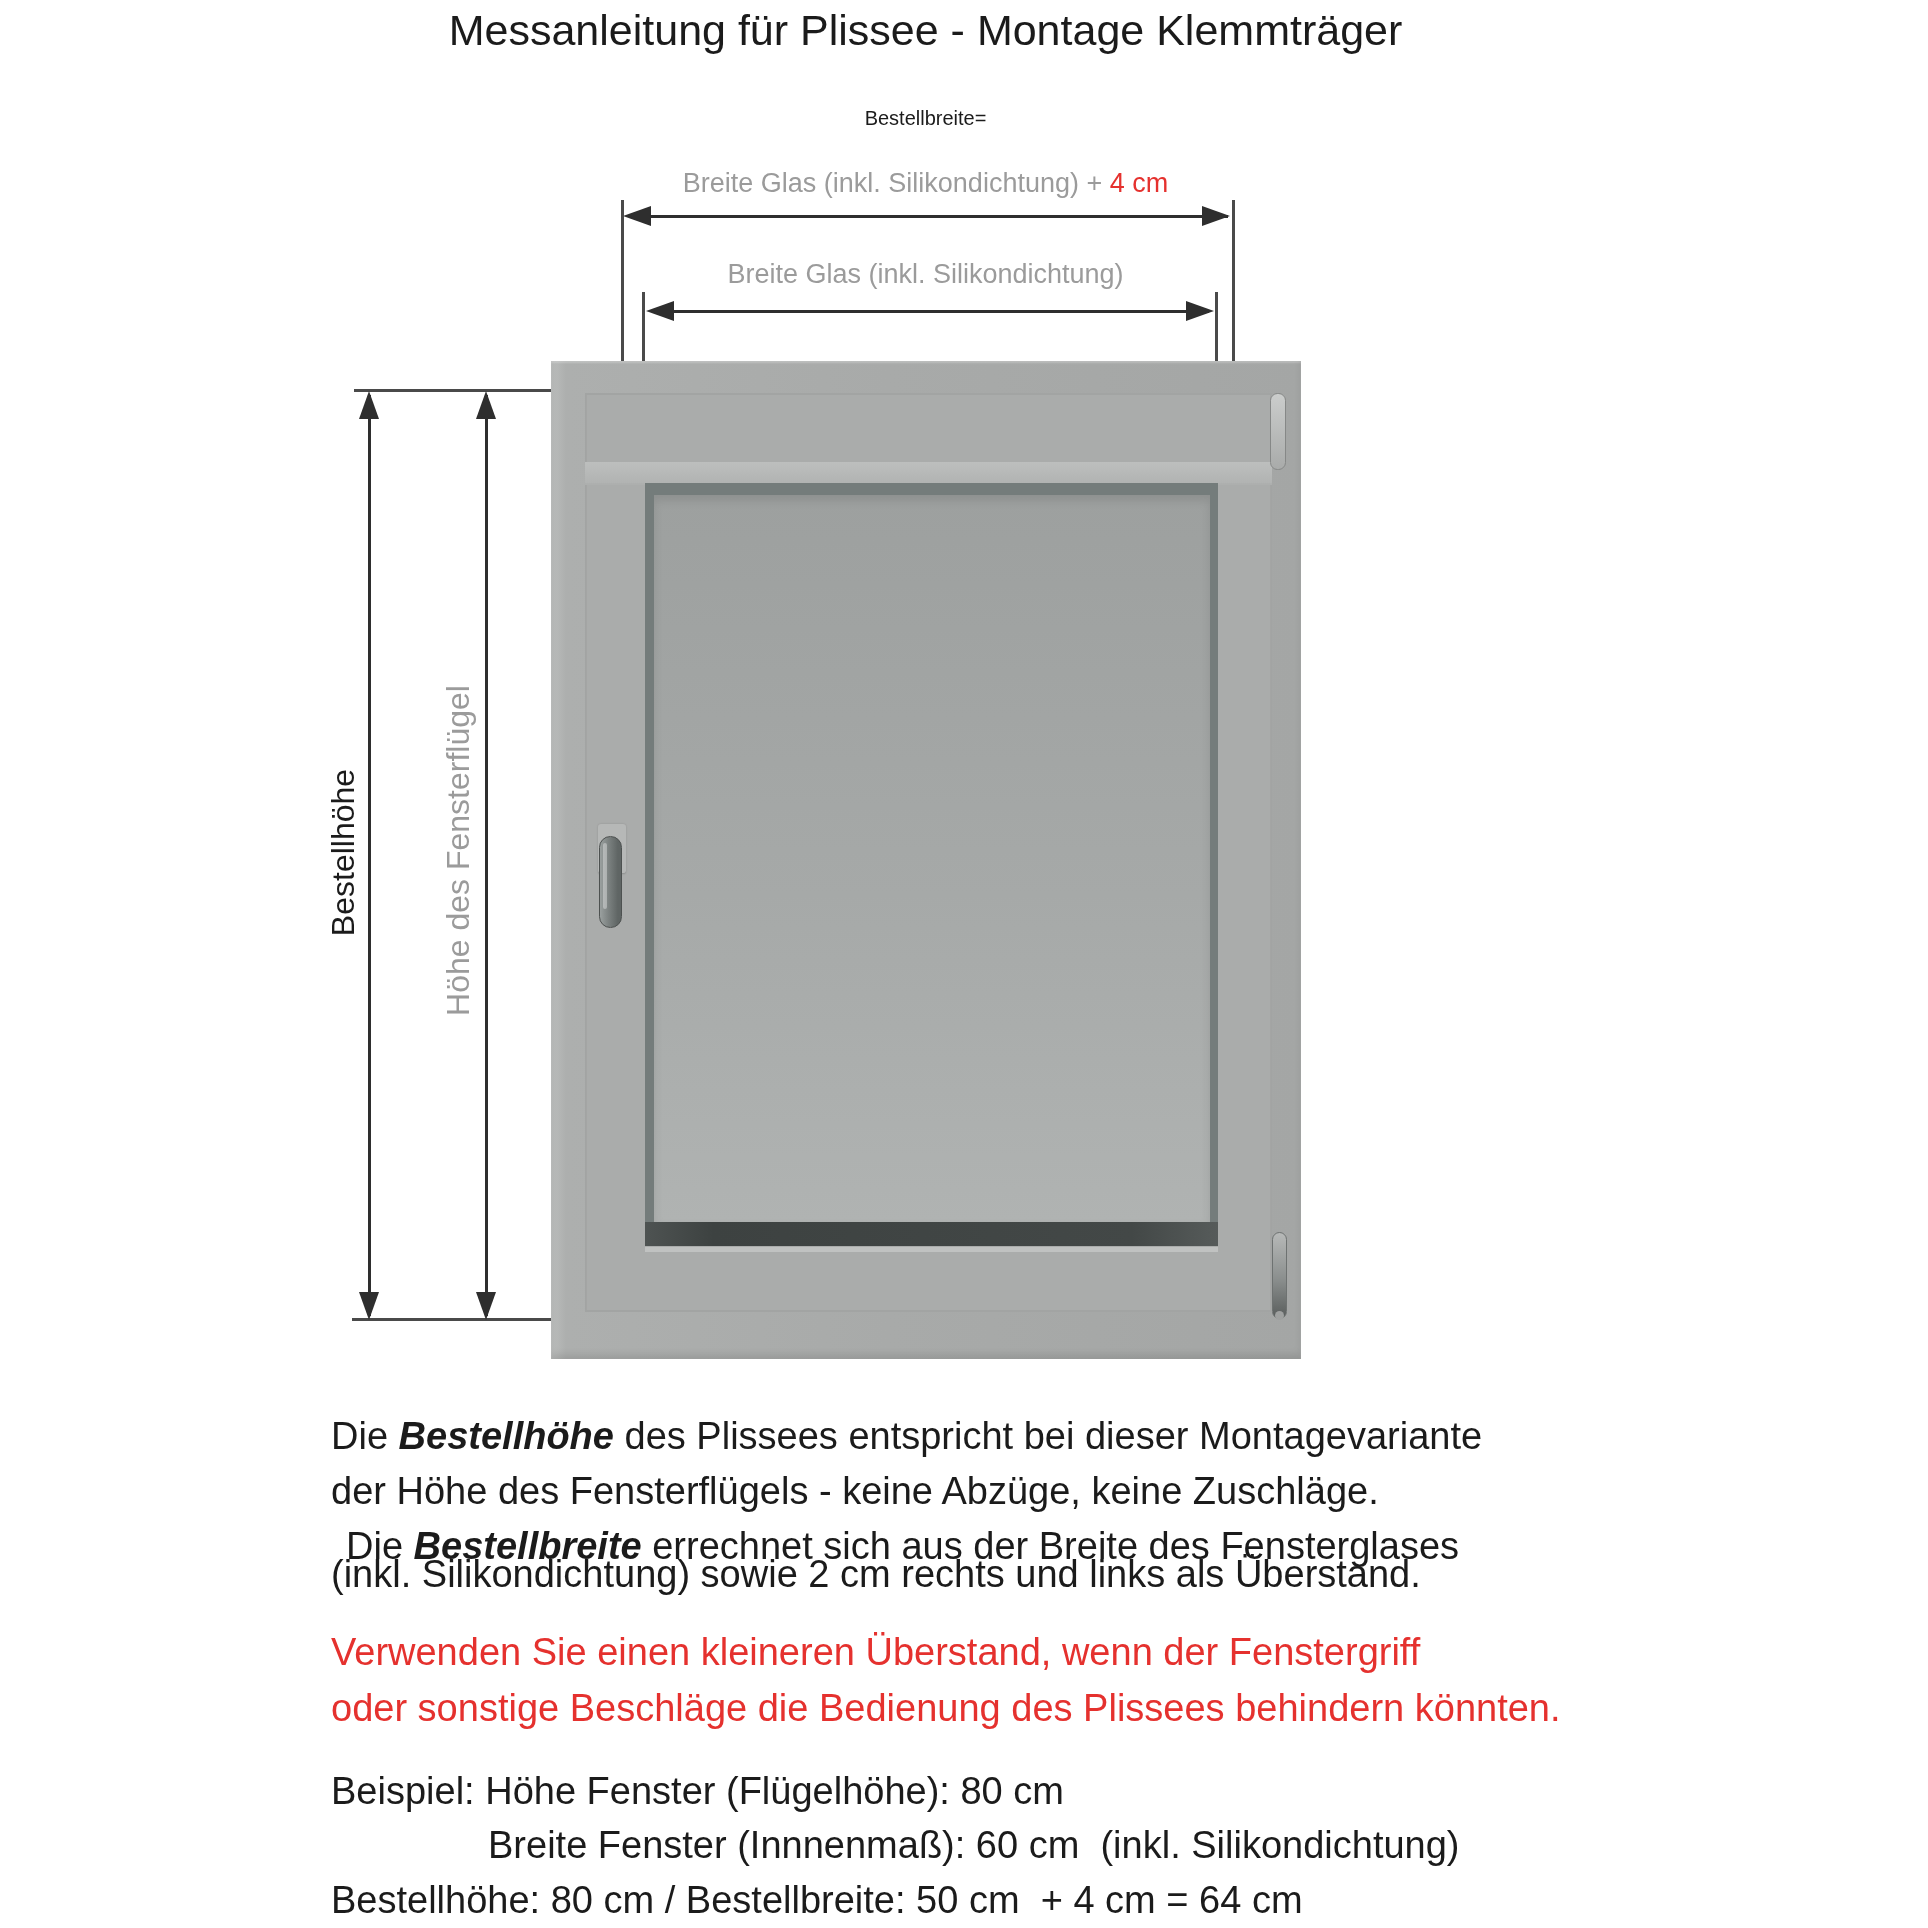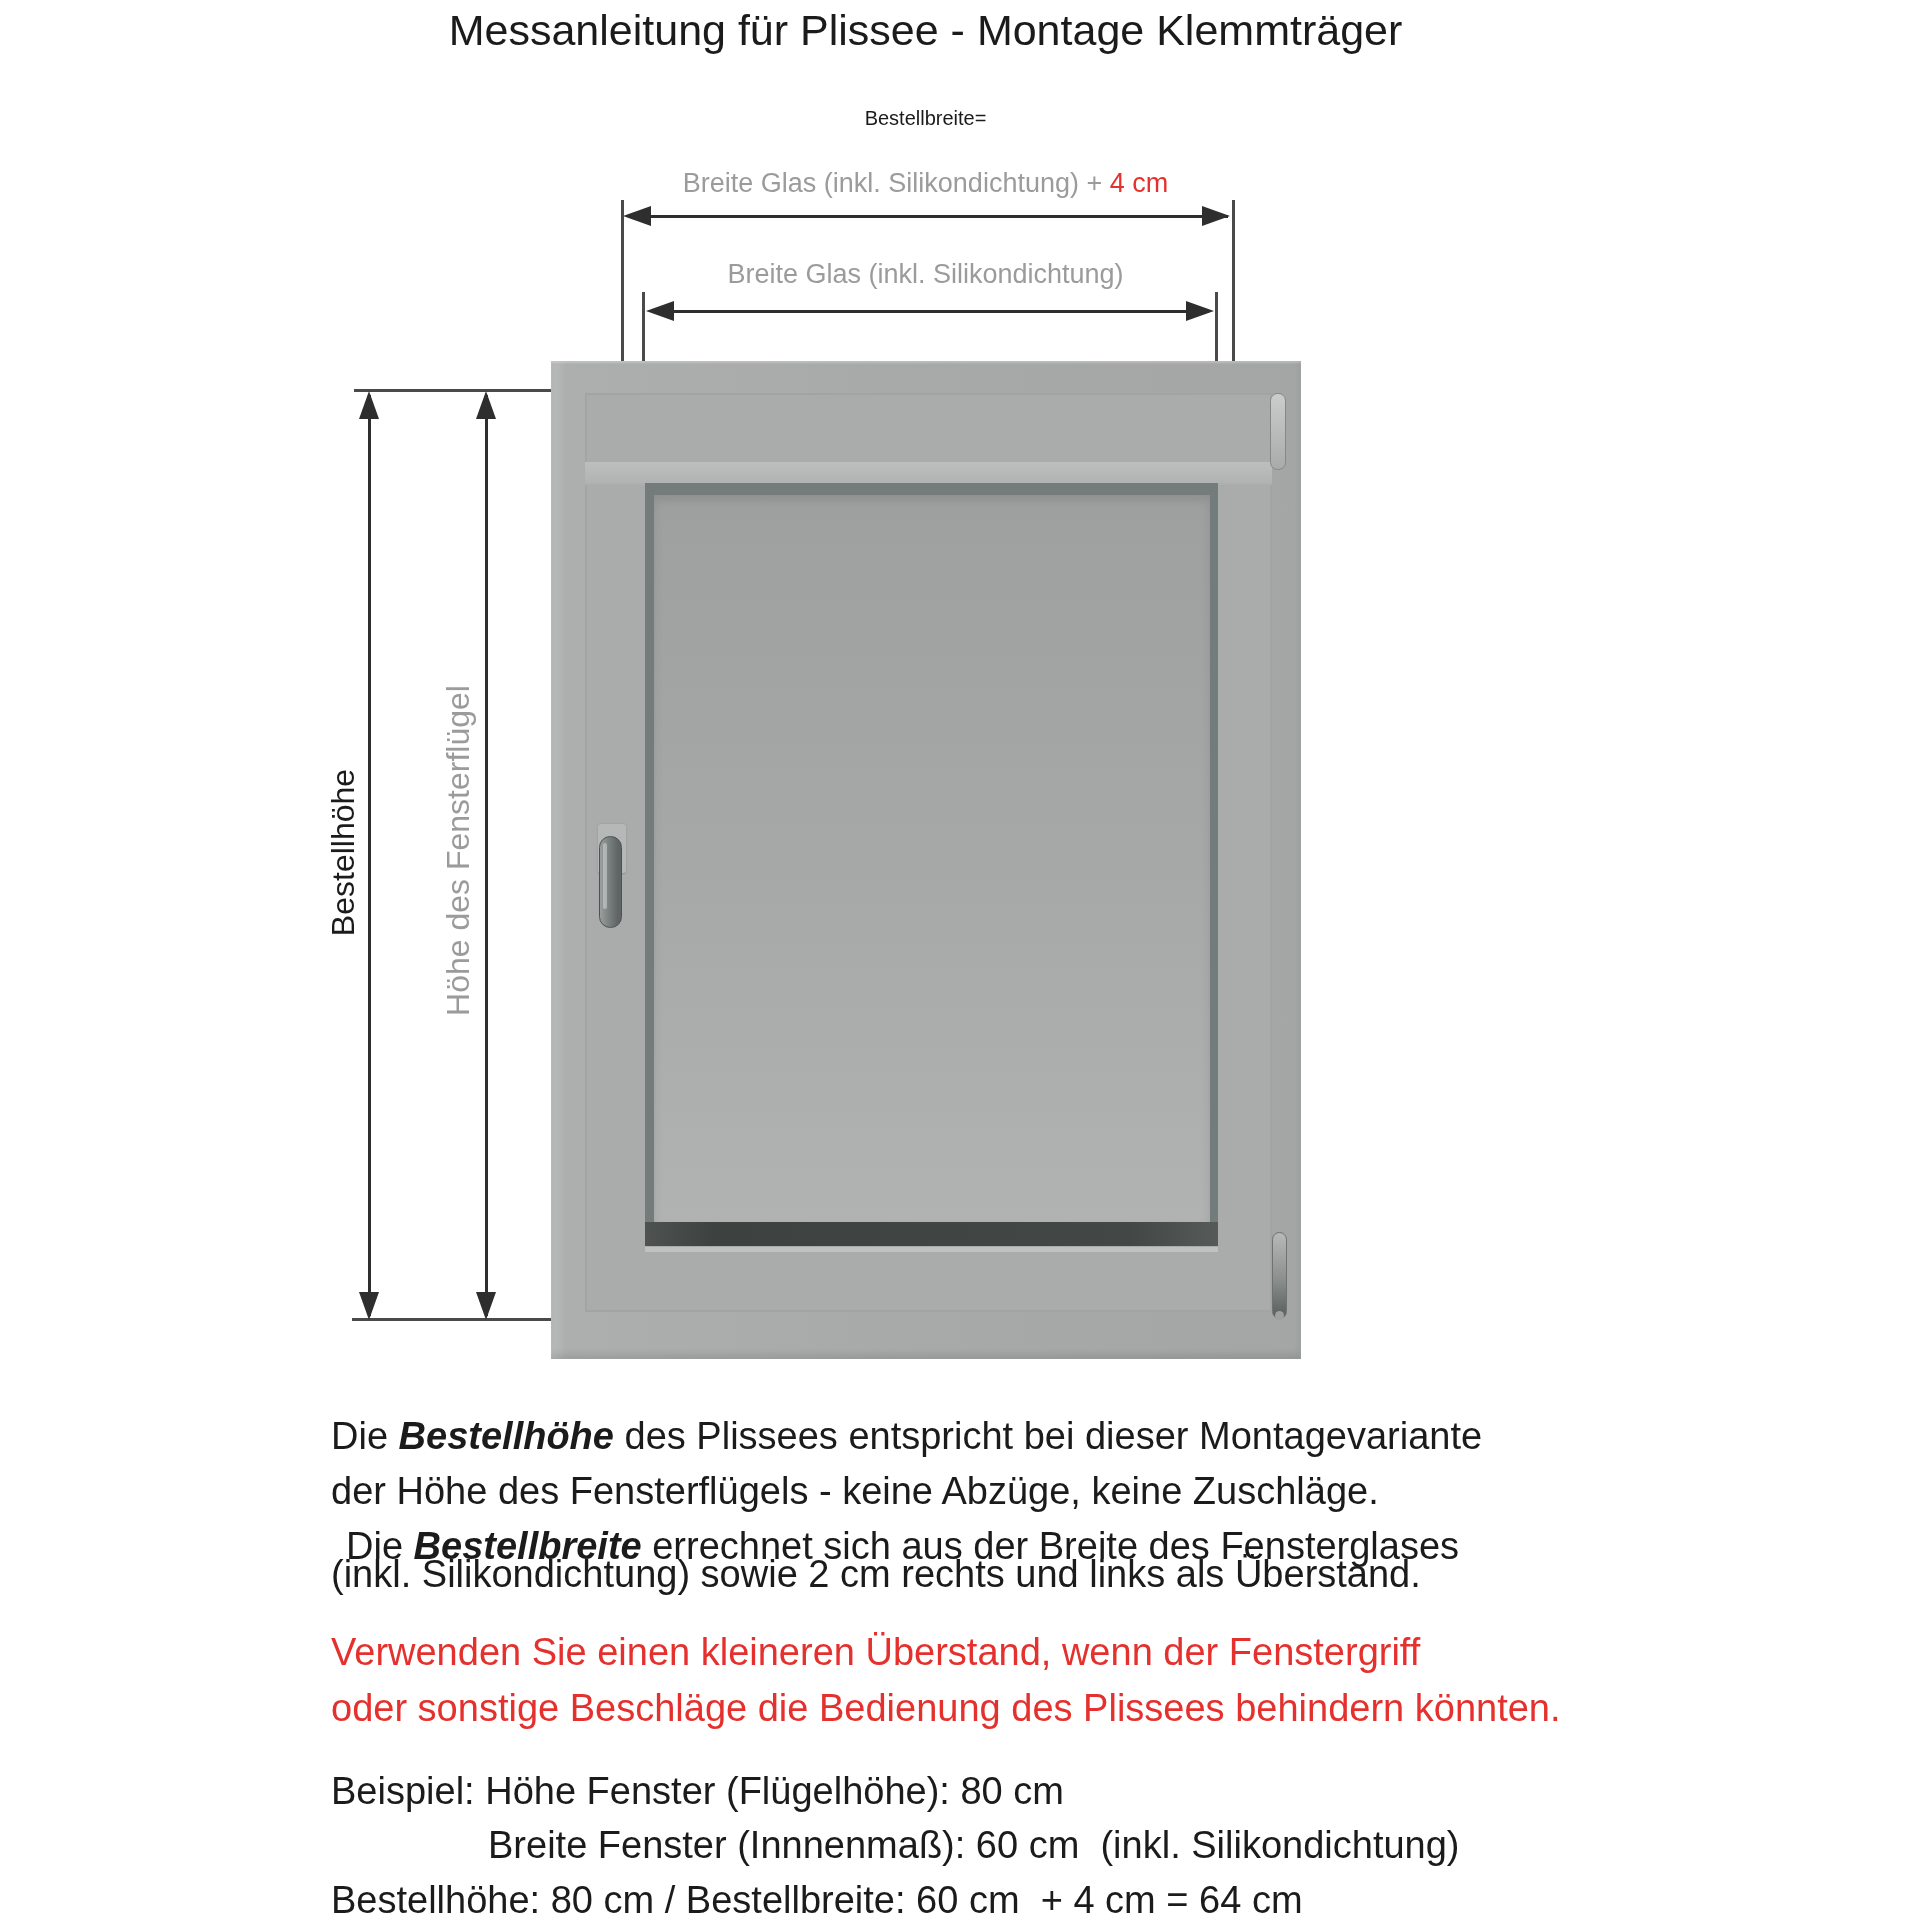--- a/index.html
+++ b/index.html
@@ -125,16 +125,16 @@
 
   <div class="t" style="left:331px;top:1414px;"><span>Die </span><span class="bi">Bestellhöhe</span><span> des Plissees entspricht bei dieser Montagevariante</span></div>
   <div class="t" style="left:331px;top:1469px;">der Höhe des Fensterflügels - keine Abzüge, keine Zuschläge.</div>
   <div class="t" style="left:318px;top:1524px;margin-left:28px;"><span>Die </span><span class="bi">Bestellbreite</span><span> errechnet sich aus der Breite des Fensterglases</span></div>
   <div class="t" style="left:331px;top:1552px;">(inkl. Silikondichtung) sowie 2 cm rechts und links als Überstand.</div>
   <div class="t red" style="left:331px;top:1686px;">oder sonstige Beschläge die Bedienung des Plissees behindern könnten.</div>
   <div class="t red" style="left:331px;top:1630px;">Verwenden Sie einen kleineren Überstand, wenn der Fenstergriff</div>
 
   <div class="t" style="left:331px;top:1769px;">Beispiel: Höhe Fenster (Flügelhöhe): 80 cm</div>
   <div class="t" style="left:488px;top:1823px;">Breite Fenster (Innnenmaß): 60 cm  (inkl. Silikondichtung)</div>
-  <div class="t" style="left:331px;top:1878px;">Bestellhöhe: 80 cm / Bestellbreite: 60 cm  + 4 cm = 64 cm</div>
+  <div class="t" style="left:331px;top:1878px;">Bestellhöhe: 80 cm / Bestellbreite: 50 cm  + 4 cm = 64 cm</div>
 
 </div>
 
 
 </body></html>

